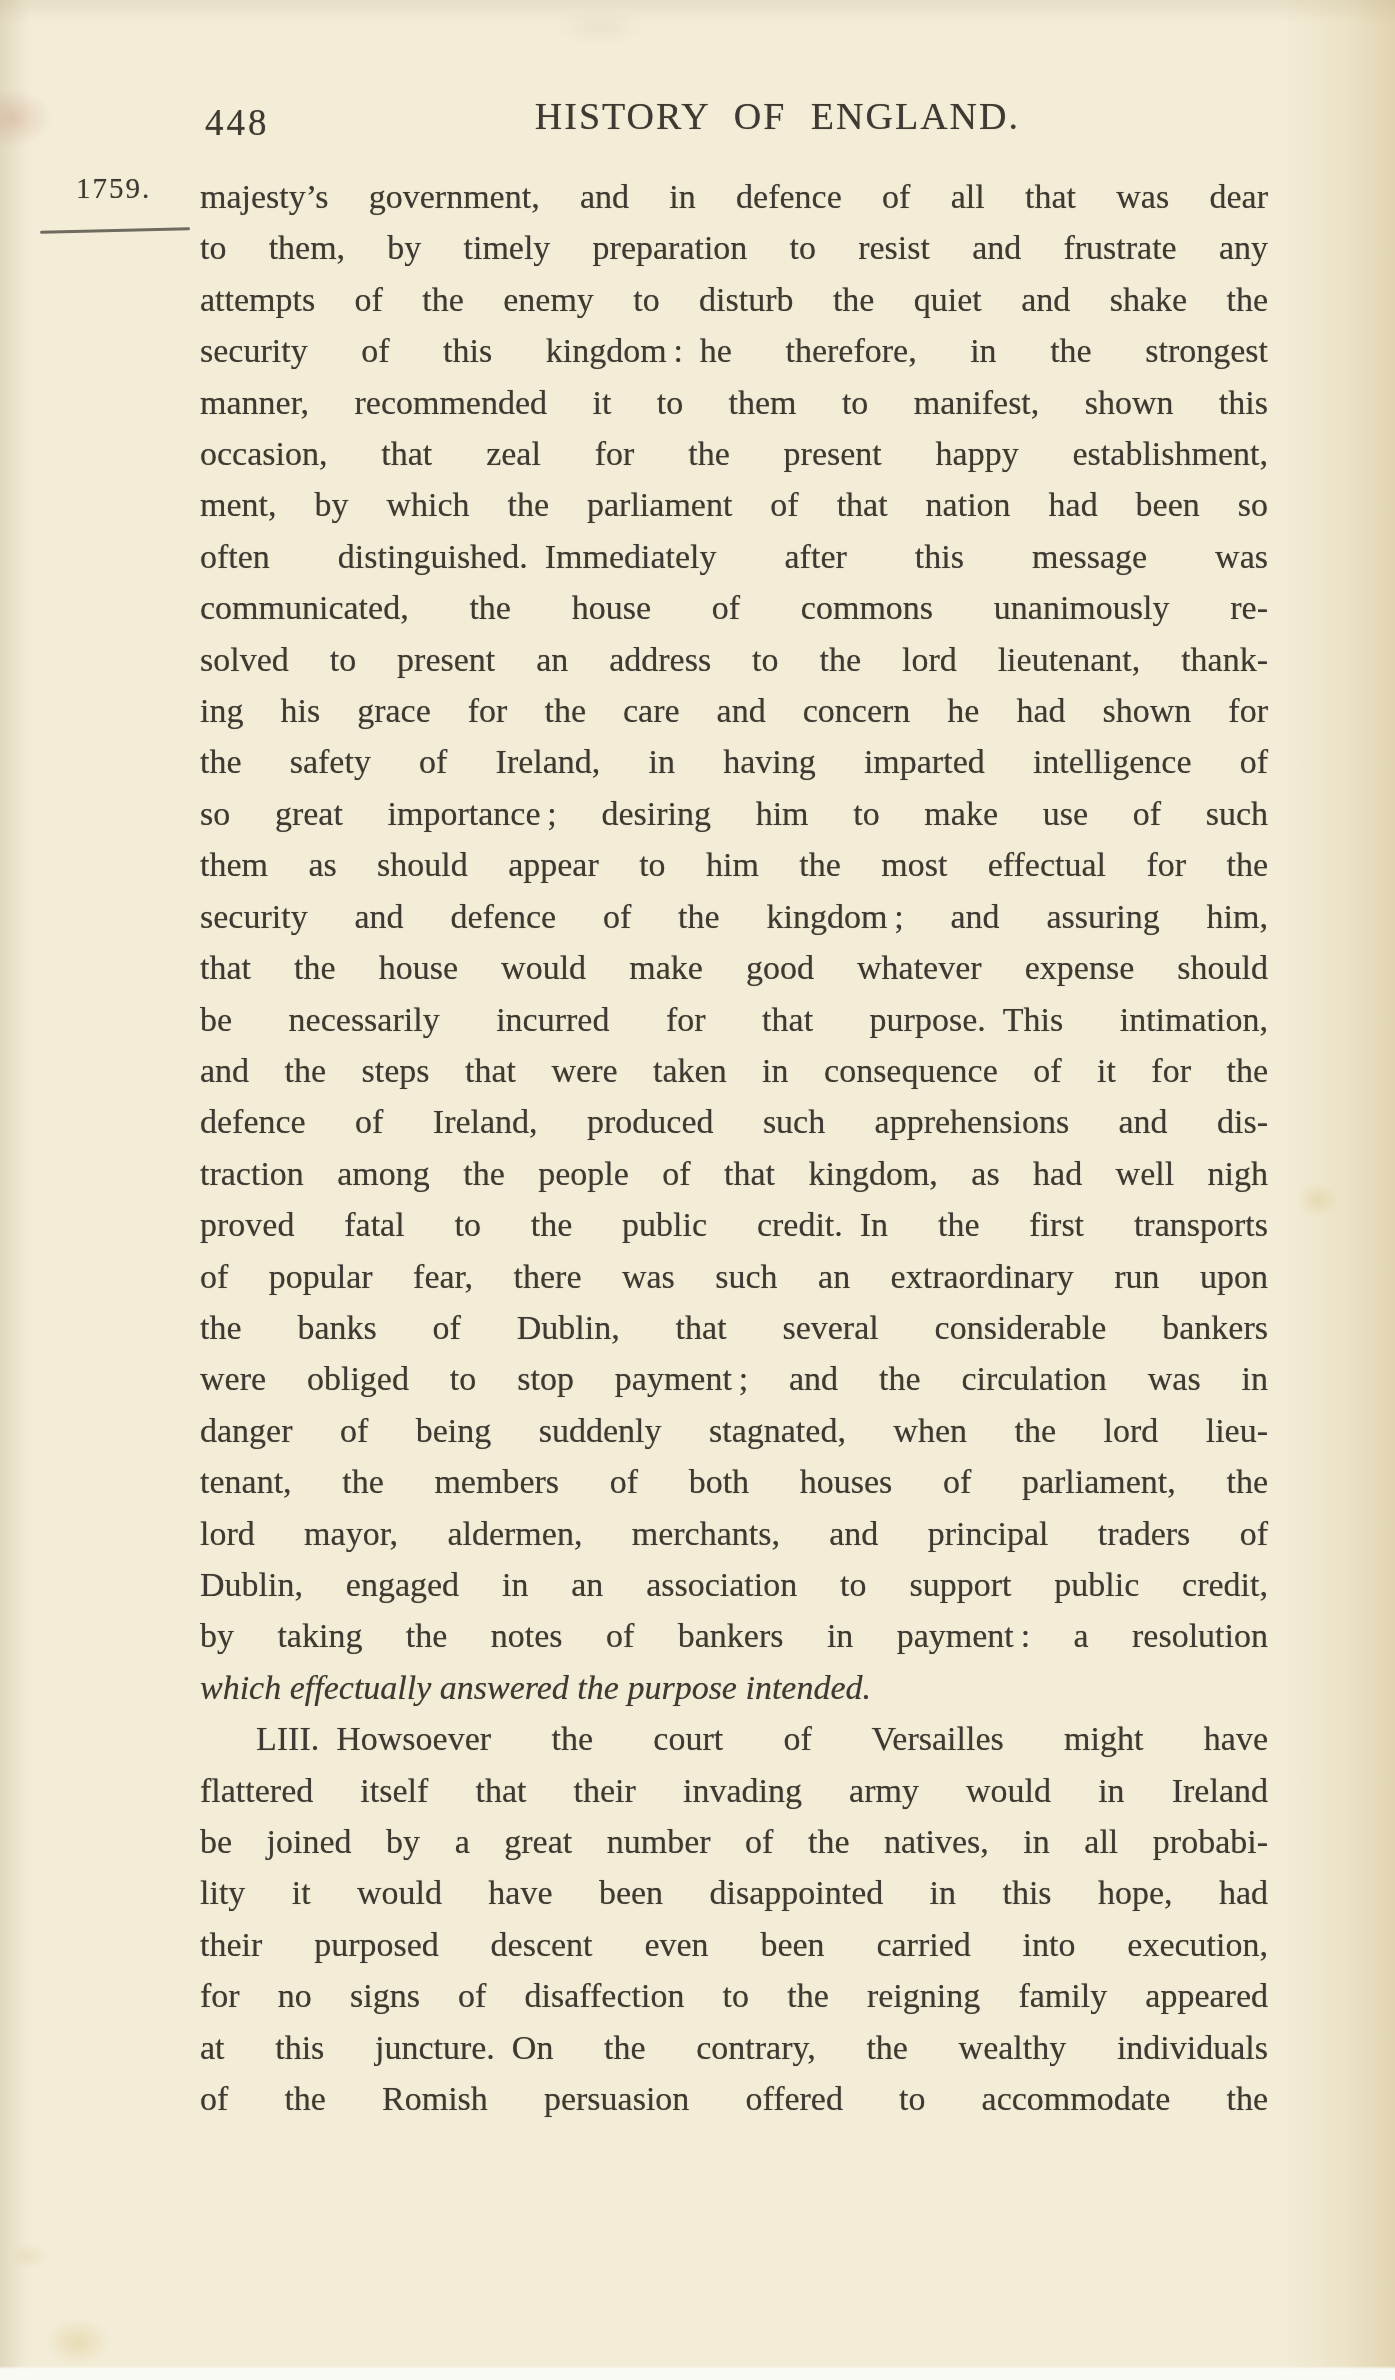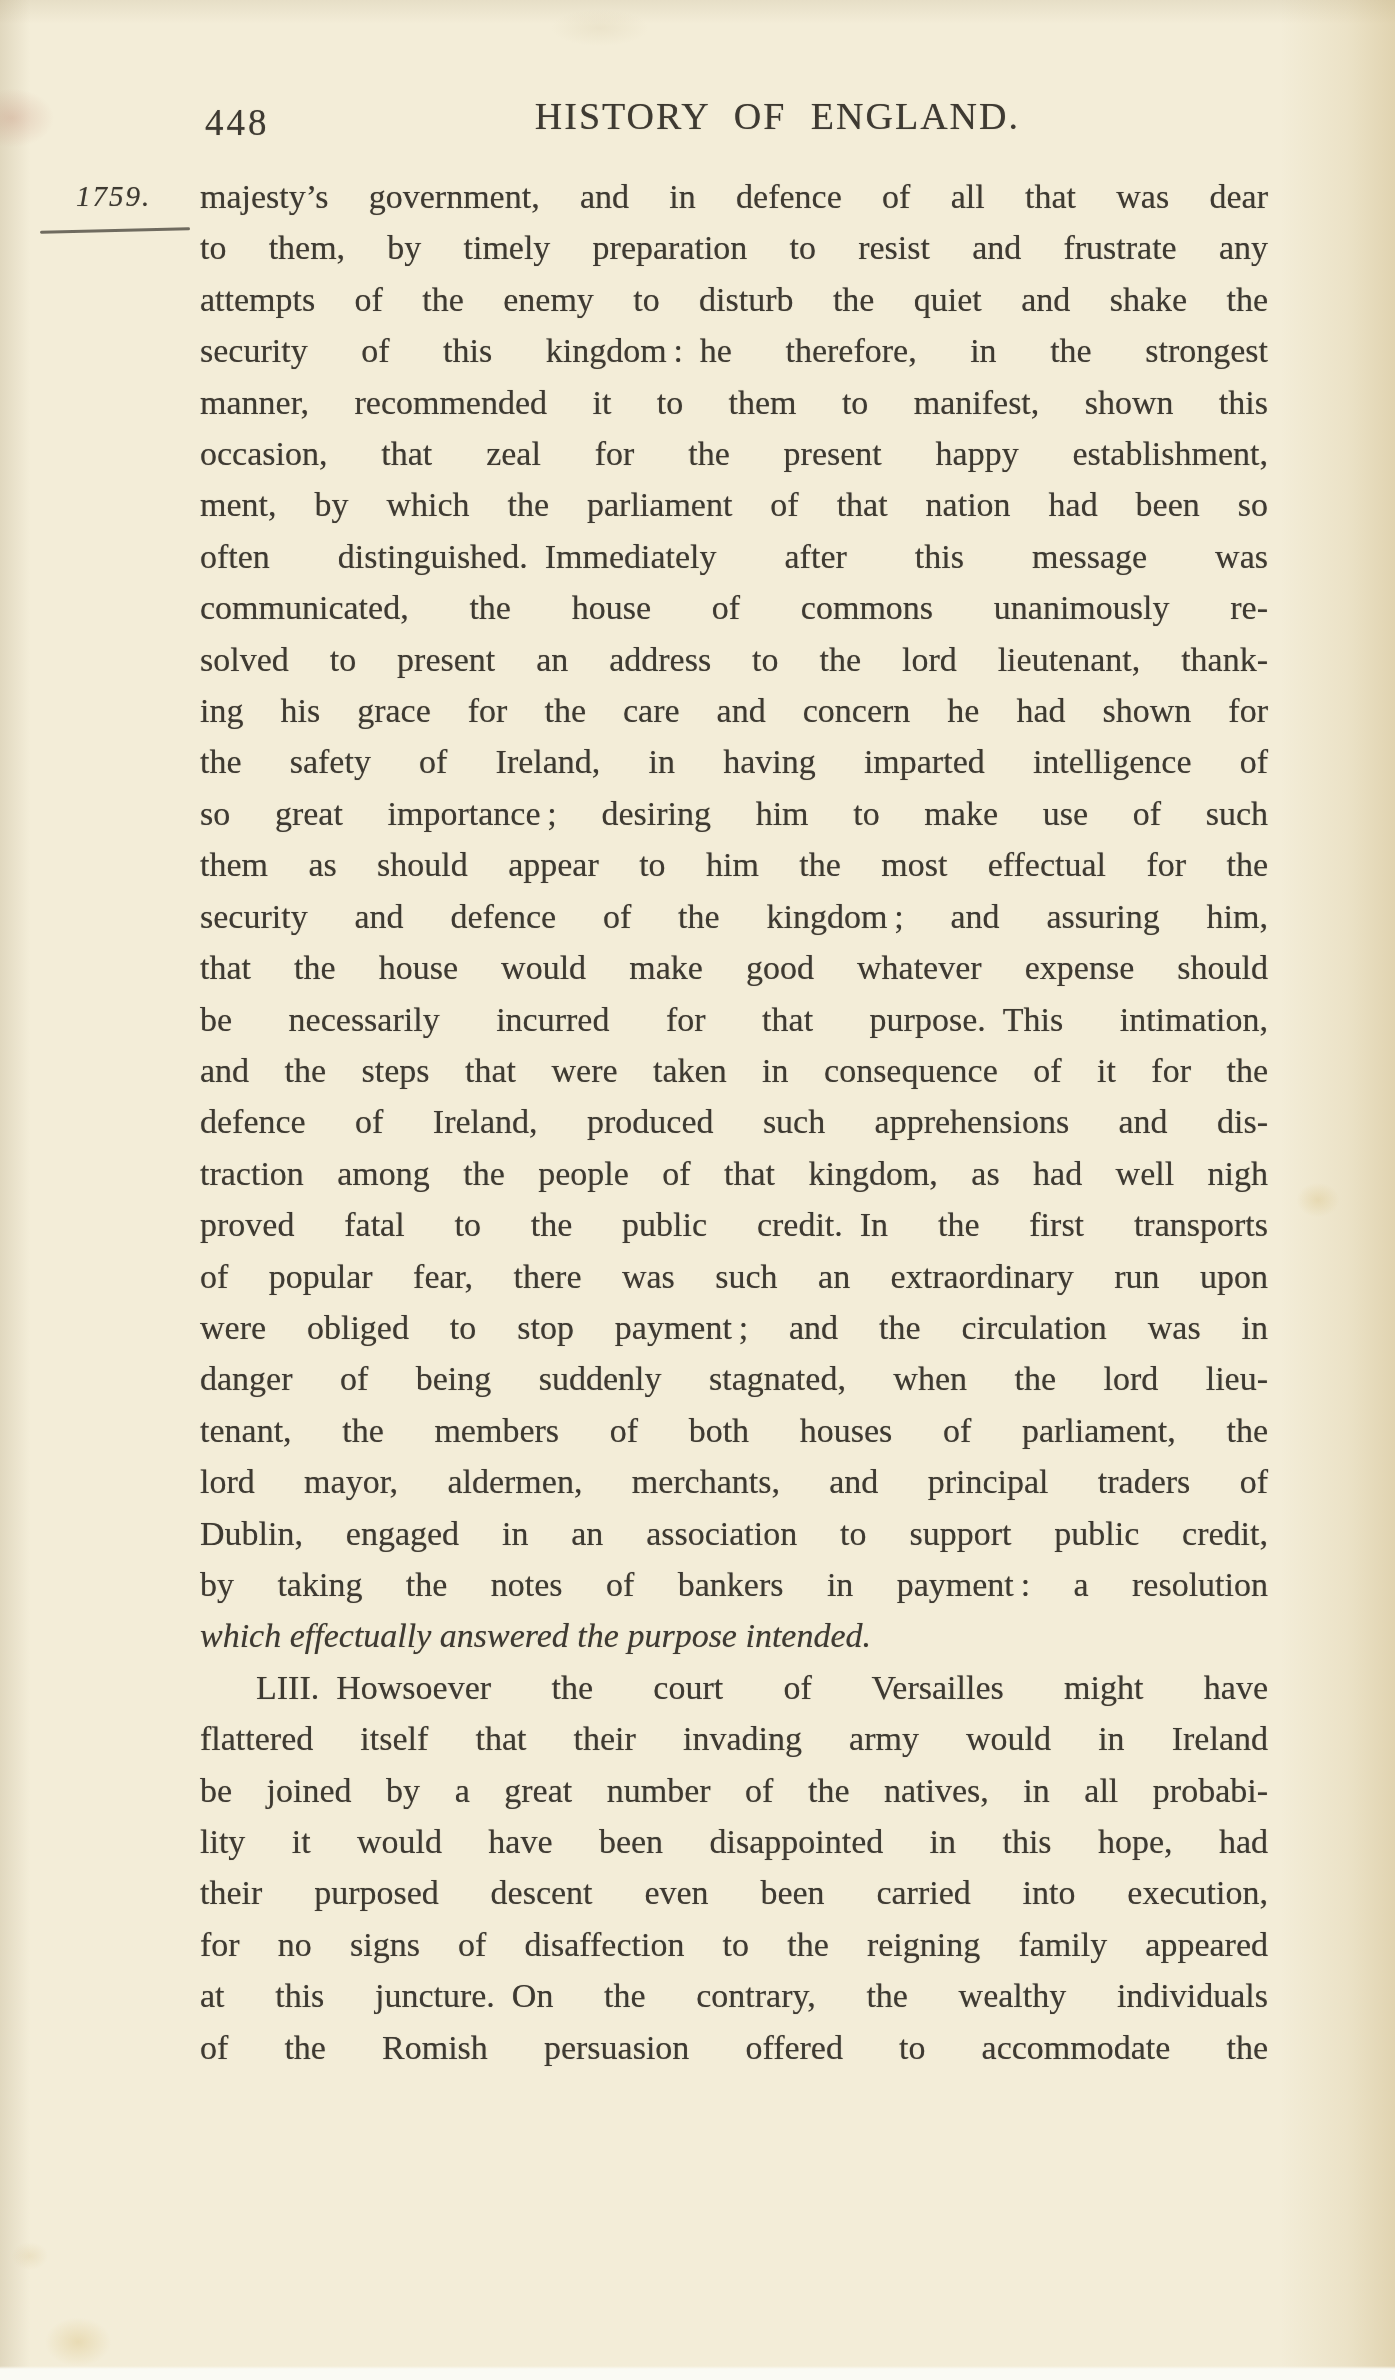--- a/index.html
+++ b/index.html
@@ -43,24 +43,23 @@
     width: 580px;
     text-align: right;
     font-size: 38px;
     letter-spacing: 2px;
     word-spacing: 13px;
     white-space: nowrap;
   }
   .margin-year {
     position: absolute;
     left: 76px;
-    top: 180px;
+    top: 172px;
     font-size: 29px;
     letter-spacing: 2px;
-    font-style: italic;
   }
   .margin-rule {
     position: absolute;
     left: 40px;
     top: 229px;
     width: 150px;
     height: 3px;
     background: #57534a;
     border-radius: 2px;
     transform: rotate(-1.3deg);
@@ -115,20 +114,21 @@
       <div class="line">so great importance ; desiring him to make use of such</div>
       <div class="line">them as should appear to him the most effectual for the</div>
       <div class="line">security and defence of the kingdom ; and assuring him,</div>
       <div class="line">that the house would make good whatever expense should</div>
       <div class="line">be necessarily incurred for that purpose. This intimation,</div>
       <div class="line">and the steps that were taken in consequence of it for the</div>
       <div class="line">defence of Ireland, produced such apprehensions and dis-</div>
       <div class="line">traction among the people of that kingdom, as had well nigh</div>
       <div class="line">proved fatal to the public credit. In the first transports</div>
       <div class="line">of popular fear, there was such an extraordinary run upon</div>
+      <div class="line">the banks of Dublin, that several considerable bankers</div>
       <div class="line">were obliged to stop payment ; and the circulation was in</div>
       <div class="line">danger of being suddenly stagnated, when the lord lieu-</div>
       <div class="line">tenant, the members of both houses of parliament, the</div>
       <div class="line">lord mayor, aldermen, merchants, and principal traders of</div>
       <div class="line">Dublin, engaged in an association to support public credit,</div>
       <div class="line">by taking the notes of bankers in payment : a resolution</div>
       <div class="line flush">which effectually answered the purpose intended.</div>
       <div class="line indent">LIII. Howsoever the court of Versailles might have</div>
       <div class="line">flattered itself that their invading army would in Ireland</div>
       <div class="line">be joined by a great number of the natives, in all probabi-</div>

